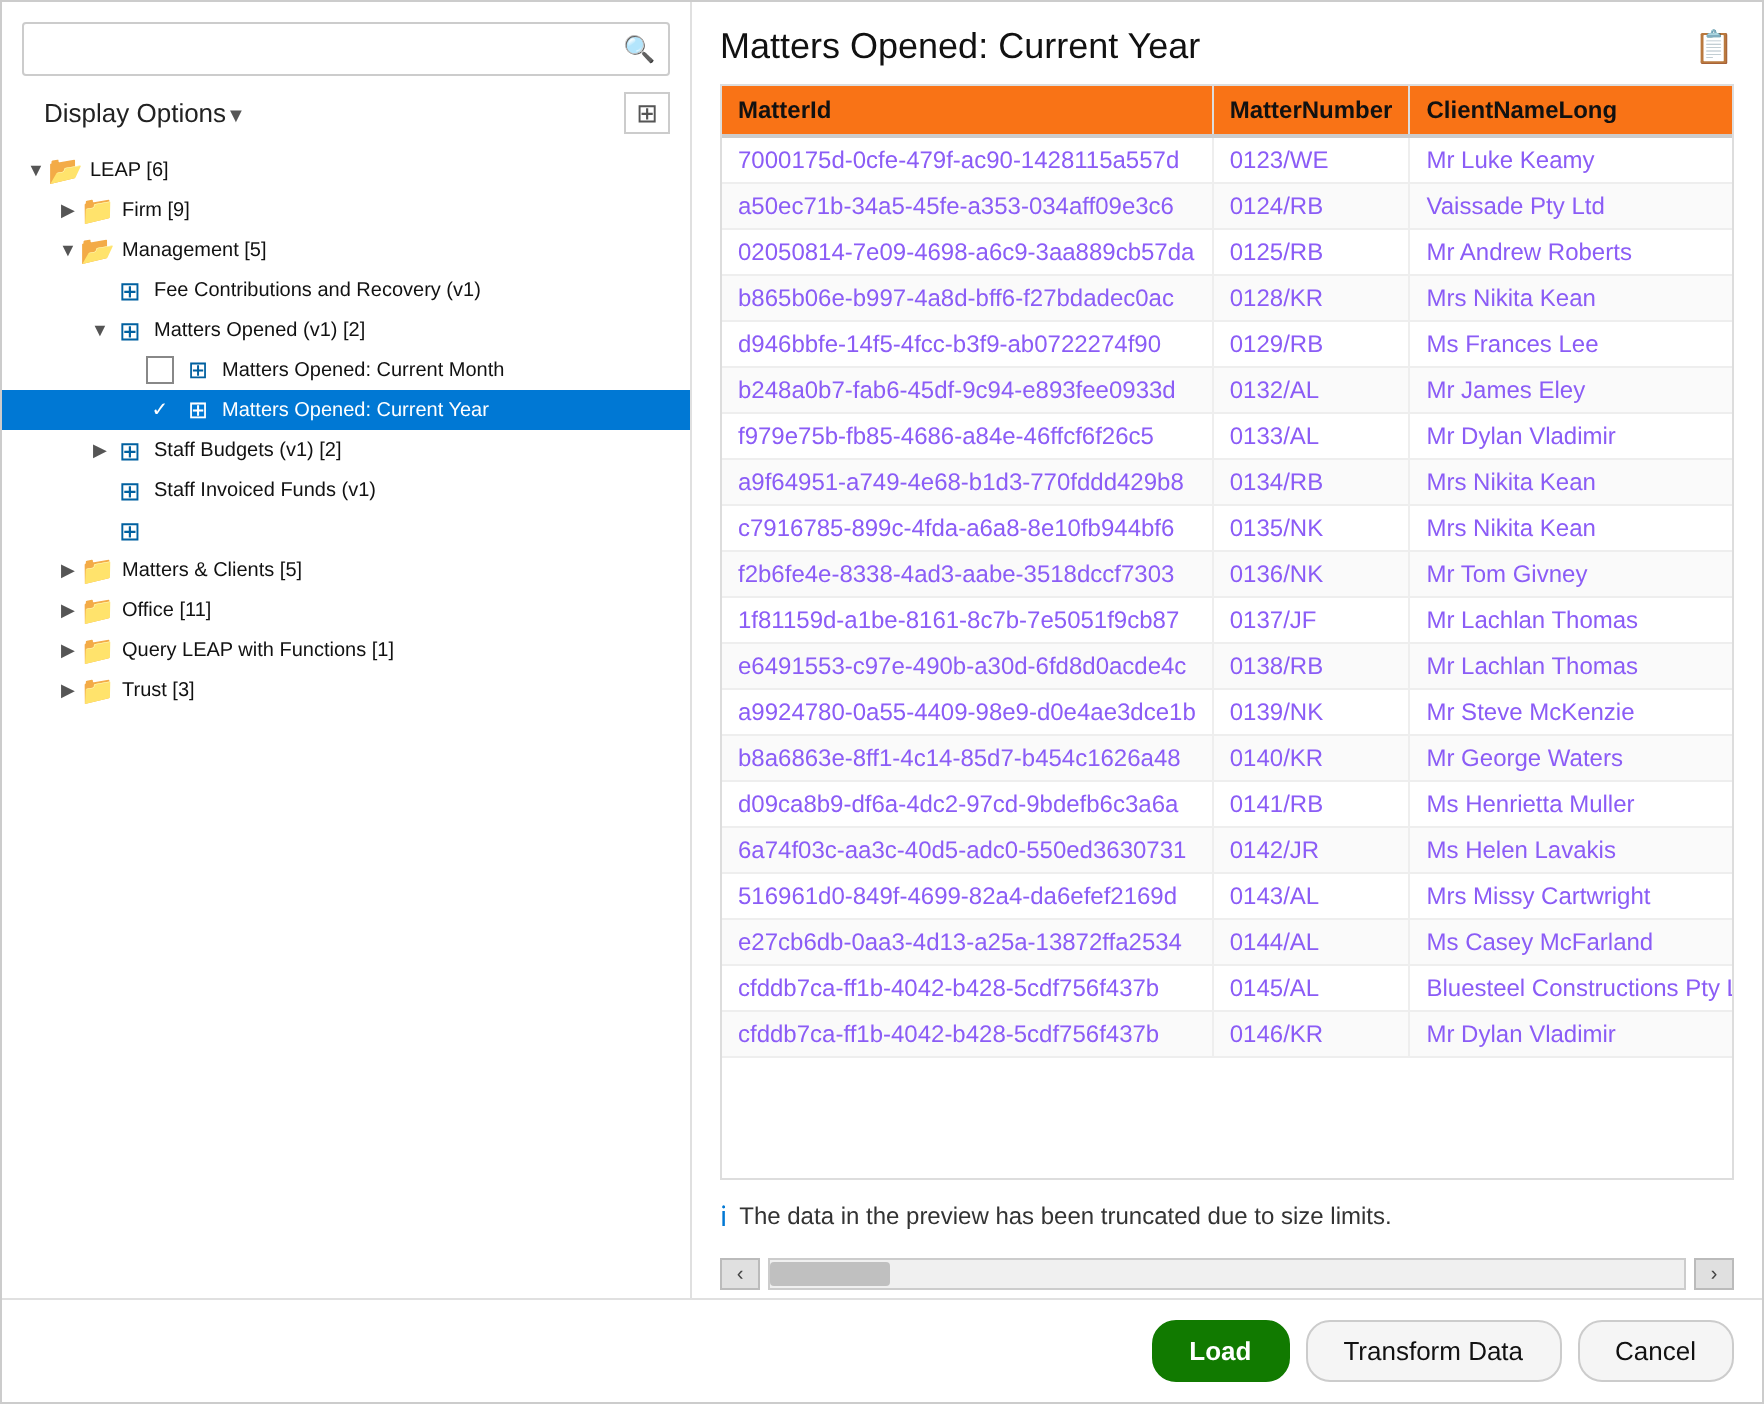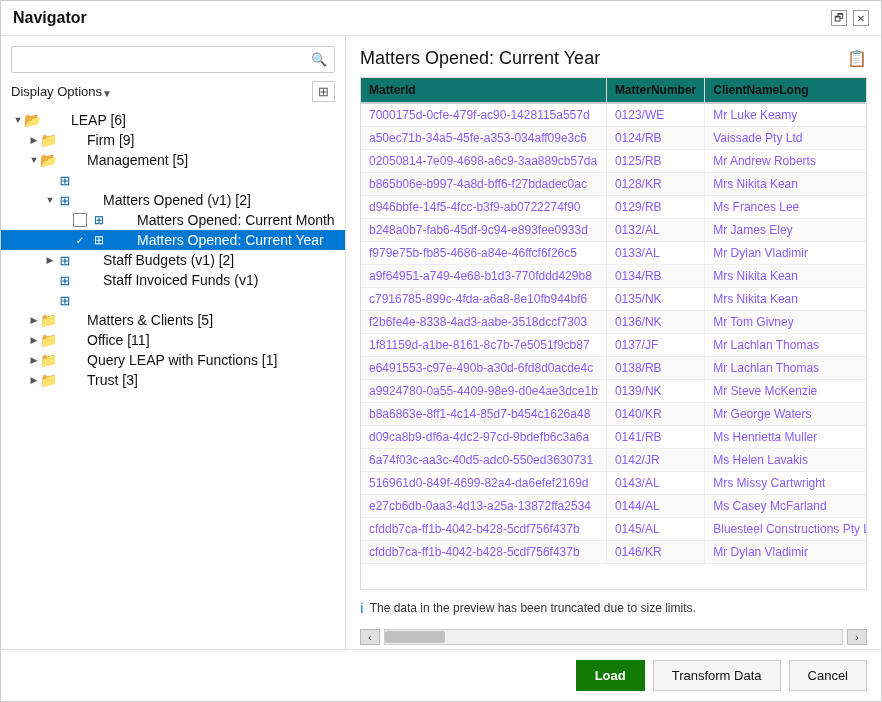--- a/index.html
+++ b/index.html
@@ -95,20 +95,21 @@
       justify-content: space-between;
       padding: 0 10px 6px 10px;
     }
     .display-options-label {
       font-size: 13px;
       color: #222;
       display: flex;
       align-items: flex-end;
       gap: 0;
       cursor: pointer;
+      margin-left: 11px;
     }
     .display-options-icon {
       font-size: 10px;
       color: #555;
     }
     .columns-icon-btn {
       background: none;
       border: 1px solid #ccc;
       cursor: pointer;
       padding: 2px 5px;
@@ -153,23 +154,22 @@
       height: 16px;
       display: inline-flex;
       align-items: center;
       justify-content: center;
       flex-shrink: 0;
       margin-right: 4px;
     }
     .folder-yellow { color: #e8a000; font-size: 14px; }
     .folder-table { color: #0060a0; font-size: 13px; }
     .item-label {
-      font-size: 14px;
+      font-size: 10px;
       color: #111;
-      margin-left: 26px;
     }
     .checkbox-icon {
       width: 14px;
       height: 14px;
       border: 1px solid #888;
       display: inline-flex;
       align-items: center;
       justify-content: center;
       flex-shrink: 0;
       margin-right: 4px;
@@ -211,21 +211,21 @@
       flex: 1;
       overflow: auto;
       border: 1px solid #ddd;
     }
     table {
       border-collapse: collapse;
       width: 100%;
       font-size: 12px;
     }
     thead th {
-      background: #0f766e;
+      background: #f97316;
       border-bottom: 2px solid #ccc;
       border-right: 1px solid #ddd;
       padding: 5px 8px;
       text-align: left;
       font-weight: 600;
       color: #111;
       white-space: nowrap;
     }
     tbody td {
       border-bottom: 1px solid #eee;
@@ -289,44 +289,37 @@
       align-items: center;
       gap: 8px;
       padding: 10px 14px;
       border-top: 1px solid #e0e0e0;
       background: #fff;
     }
     .btn {
       padding: 7px 18px;
       font-size: 13px;
       cursor: pointer;
-      border-radius: 0;
+      border-radius: 12px;
       border: 1px solid #ccc;
       background: #f5f5f5;
       color: #111;
     }
     .btn-primary {
       background: #117a00;
       color: #fff;
       border-color: #117a00;
       font-weight: 600;
     }
   </style>
 </head>
 <body>
 
 <div class="dialog">
 
-  <div class="title-bar">
-    <span class="title-bar-title">Navigator</span>
-    <div class="title-bar-controls">
-      <button class="title-bar-btn">🗗</button>
-      <button class="title-bar-btn">✕</button>
-    </div>
-  </div>
 
   <div class="main-content">
 
     <div class="left-panel">
 
       <div class="search-row">
         <input class="search-input" type="text" placeholder="" style="">
         <button class="search-icon-btn">🔍</button>
       </div>
 
@@ -354,20 +347,21 @@
 
         <div class="tree-item indent-2">
           <span class="arrow">▼</span>
           <span class="folder-icon folder-yellow">📂</span>
           <span class="item-label">Management [5]</span>
         </div>
 
         <div class="tree-item indent-3">
           <span class="arrow" style="visibility:hidden">▶</span>
           <span class="folder-icon folder-table">⊞</span>
+          <span class="item-label">Fee Contributions and Recovery (v1)</span>
         </div>
 
         <div class="tree-item indent-3">
           <span class="arrow">▼</span>
           <span class="folder-icon folder-table">⊞</span>
           <span class="item-label">Matters Opened (v1) [2]</span>
         </div>
 
         <div class="tree-item indent-4">
           <span class="arrow" style="visibility:hidden">▶</span>

